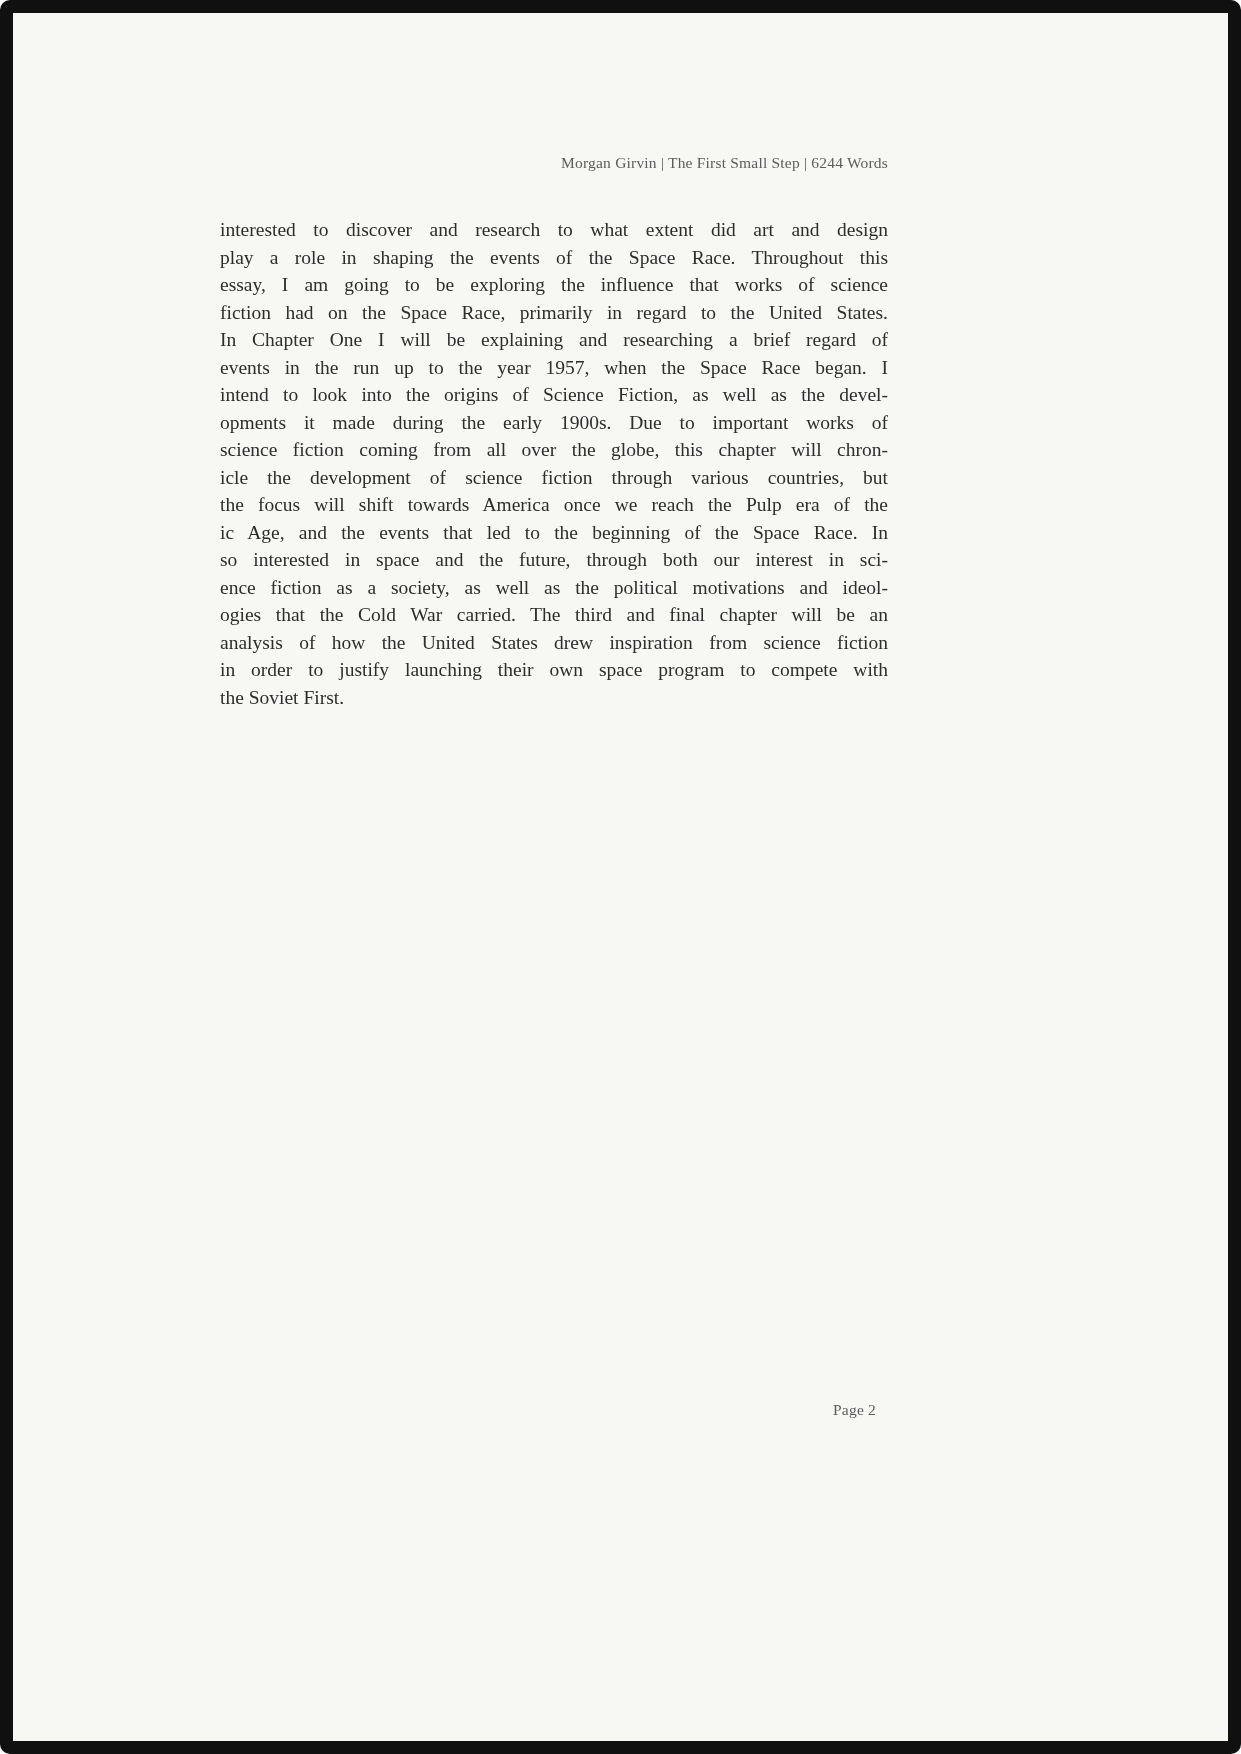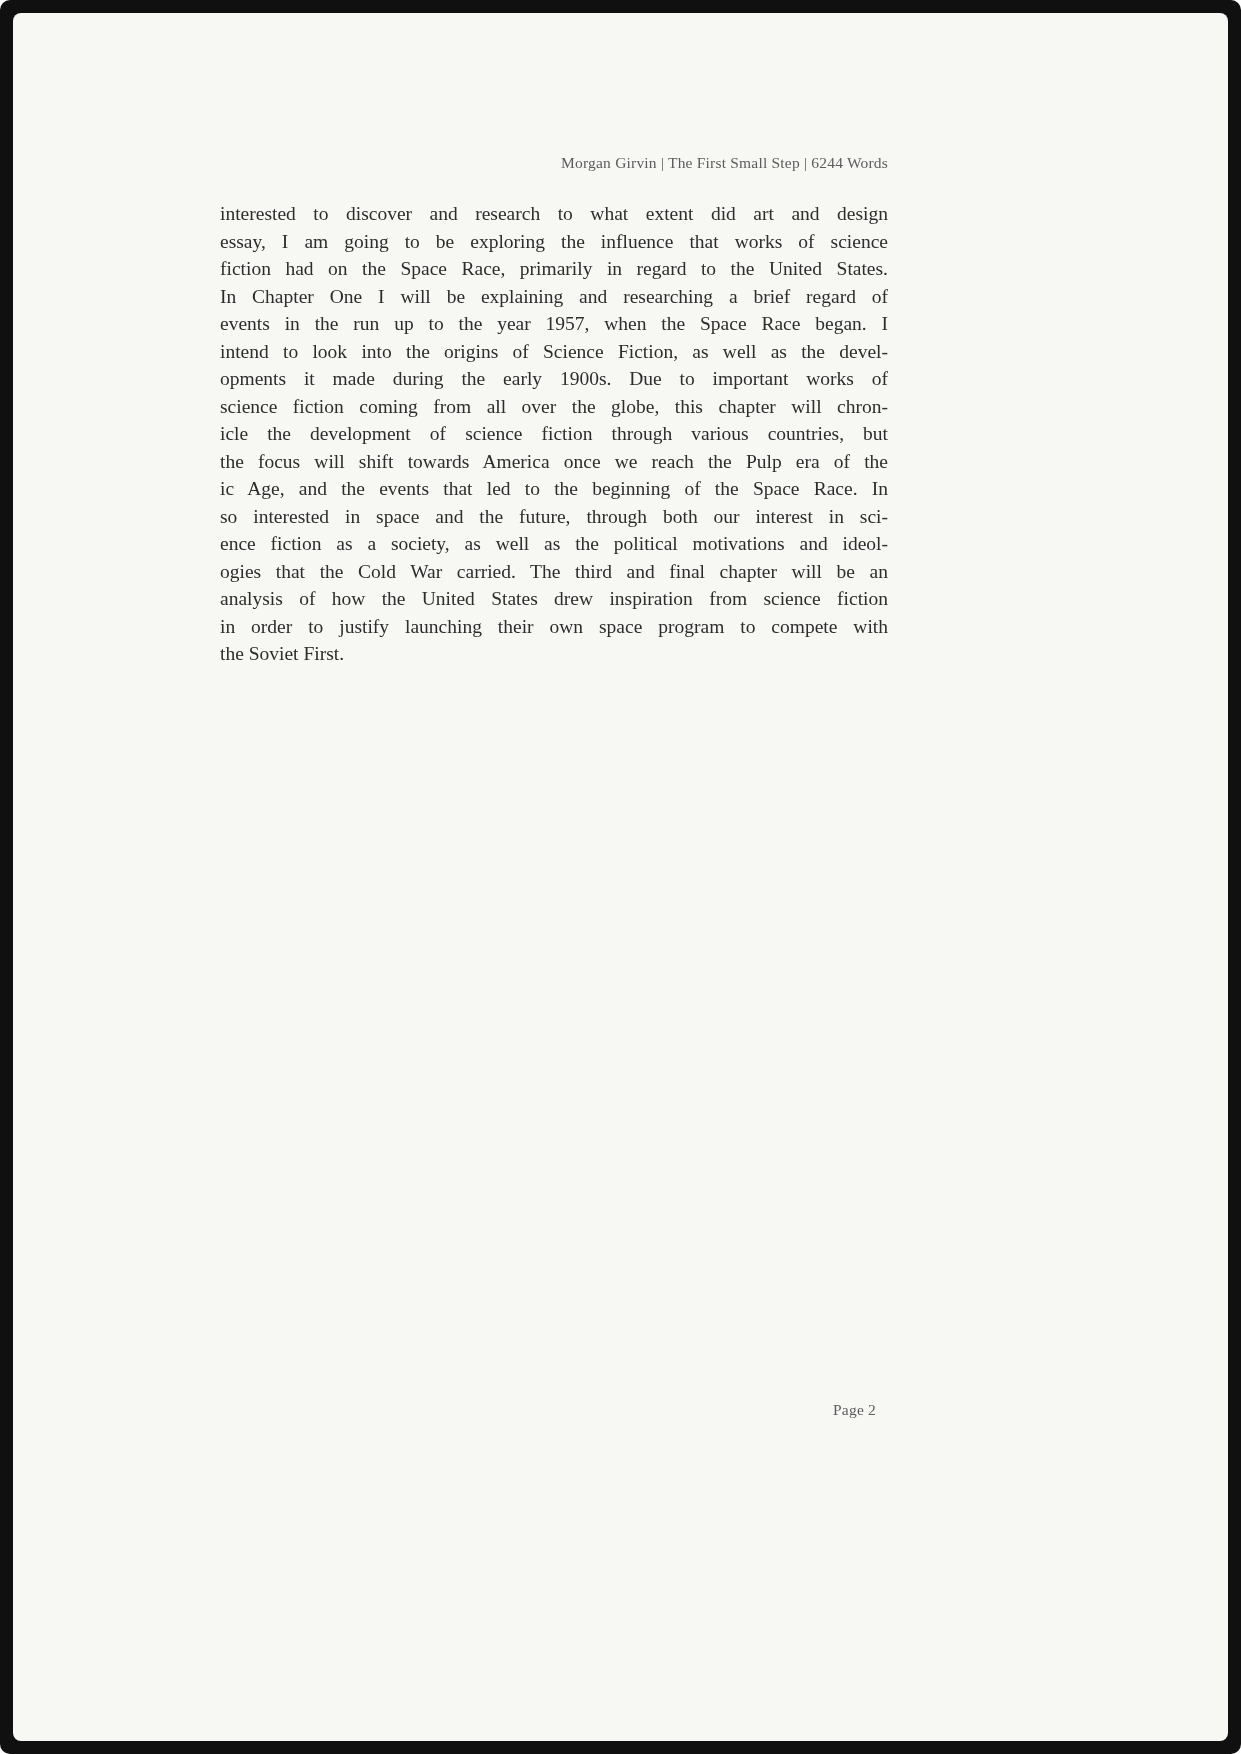--- a/index.html
+++ b/index.html
@@ -20,40 +20,40 @@
     height: 1754px;
     background: var(--frame);
     padding: 13px;
     border-radius: 10px;
   }
   .page {
     position: relative;
     width: 100%;
     height: 100%;
     background: var(--page-bg);
-    border-radius: 8px;
+    border-radius: 0;
     overflow: hidden;
     font-family: Liberation Serif, serif;
   }
   .column {
     position: absolute;
     left: 207px;
     top: 0;
     width: 668px;
     height: 100%;
   }
   .running-header {
     padding-top: 141px;
     text-align: right;
     font-size: 15.5px;
     letter-spacing: 0.2px;
     color: var(--muted-text);
   }
   .body-text {
-    margin-top: 28px;
+    margin-top: 44px;
     font-size: 19.5px;
     line-height: 27.5px;
     color: var(--body-text);
   }
   .body-text .line {
     text-align: justify;
     text-align-last: justify;
     white-space: normal;
   }
   .body-text .line.last {
@@ -70,20 +70,21 @@
 </style>
 </head>
 <body>
 
 <div class="frame">
   <div class="page">
     <div class="column">
       <div class="running-header">Morgan Girvin  |  The First Small Step | 6244 Words</div>
       <div class="body-text">
           <div class="line">interested to discover and research to what extent did art and design</div>
+          <div class="line">play a role in shaping the events of the Space Race. Throughout this</div>
           <div class="line">essay, I am going to be exploring the influence that works of science</div>
           <div class="line">fiction had on the Space Race, primarily in regard to the United States.</div>
           <div class="line">In Chapter One I will be explaining and researching a brief regard of</div>
           <div class="line">events in the run up to the year 1957, when the Space Race began. I</div>
           <div class="line">intend to look into the origins of Science Fiction, as well as the devel-</div>
           <div class="line">opments it made during the early 1900s. Due to important works of</div>
           <div class="line">science fiction coming from all over the globe, this chapter will chron-</div>
           <div class="line">icle the development of science fiction through various countries, but</div>
           <div class="line">the focus will shift towards America once we reach the Pulp era of the</div>
           <div class="line">ic Age, and the events that led to the beginning of the Space Race. In</div>

